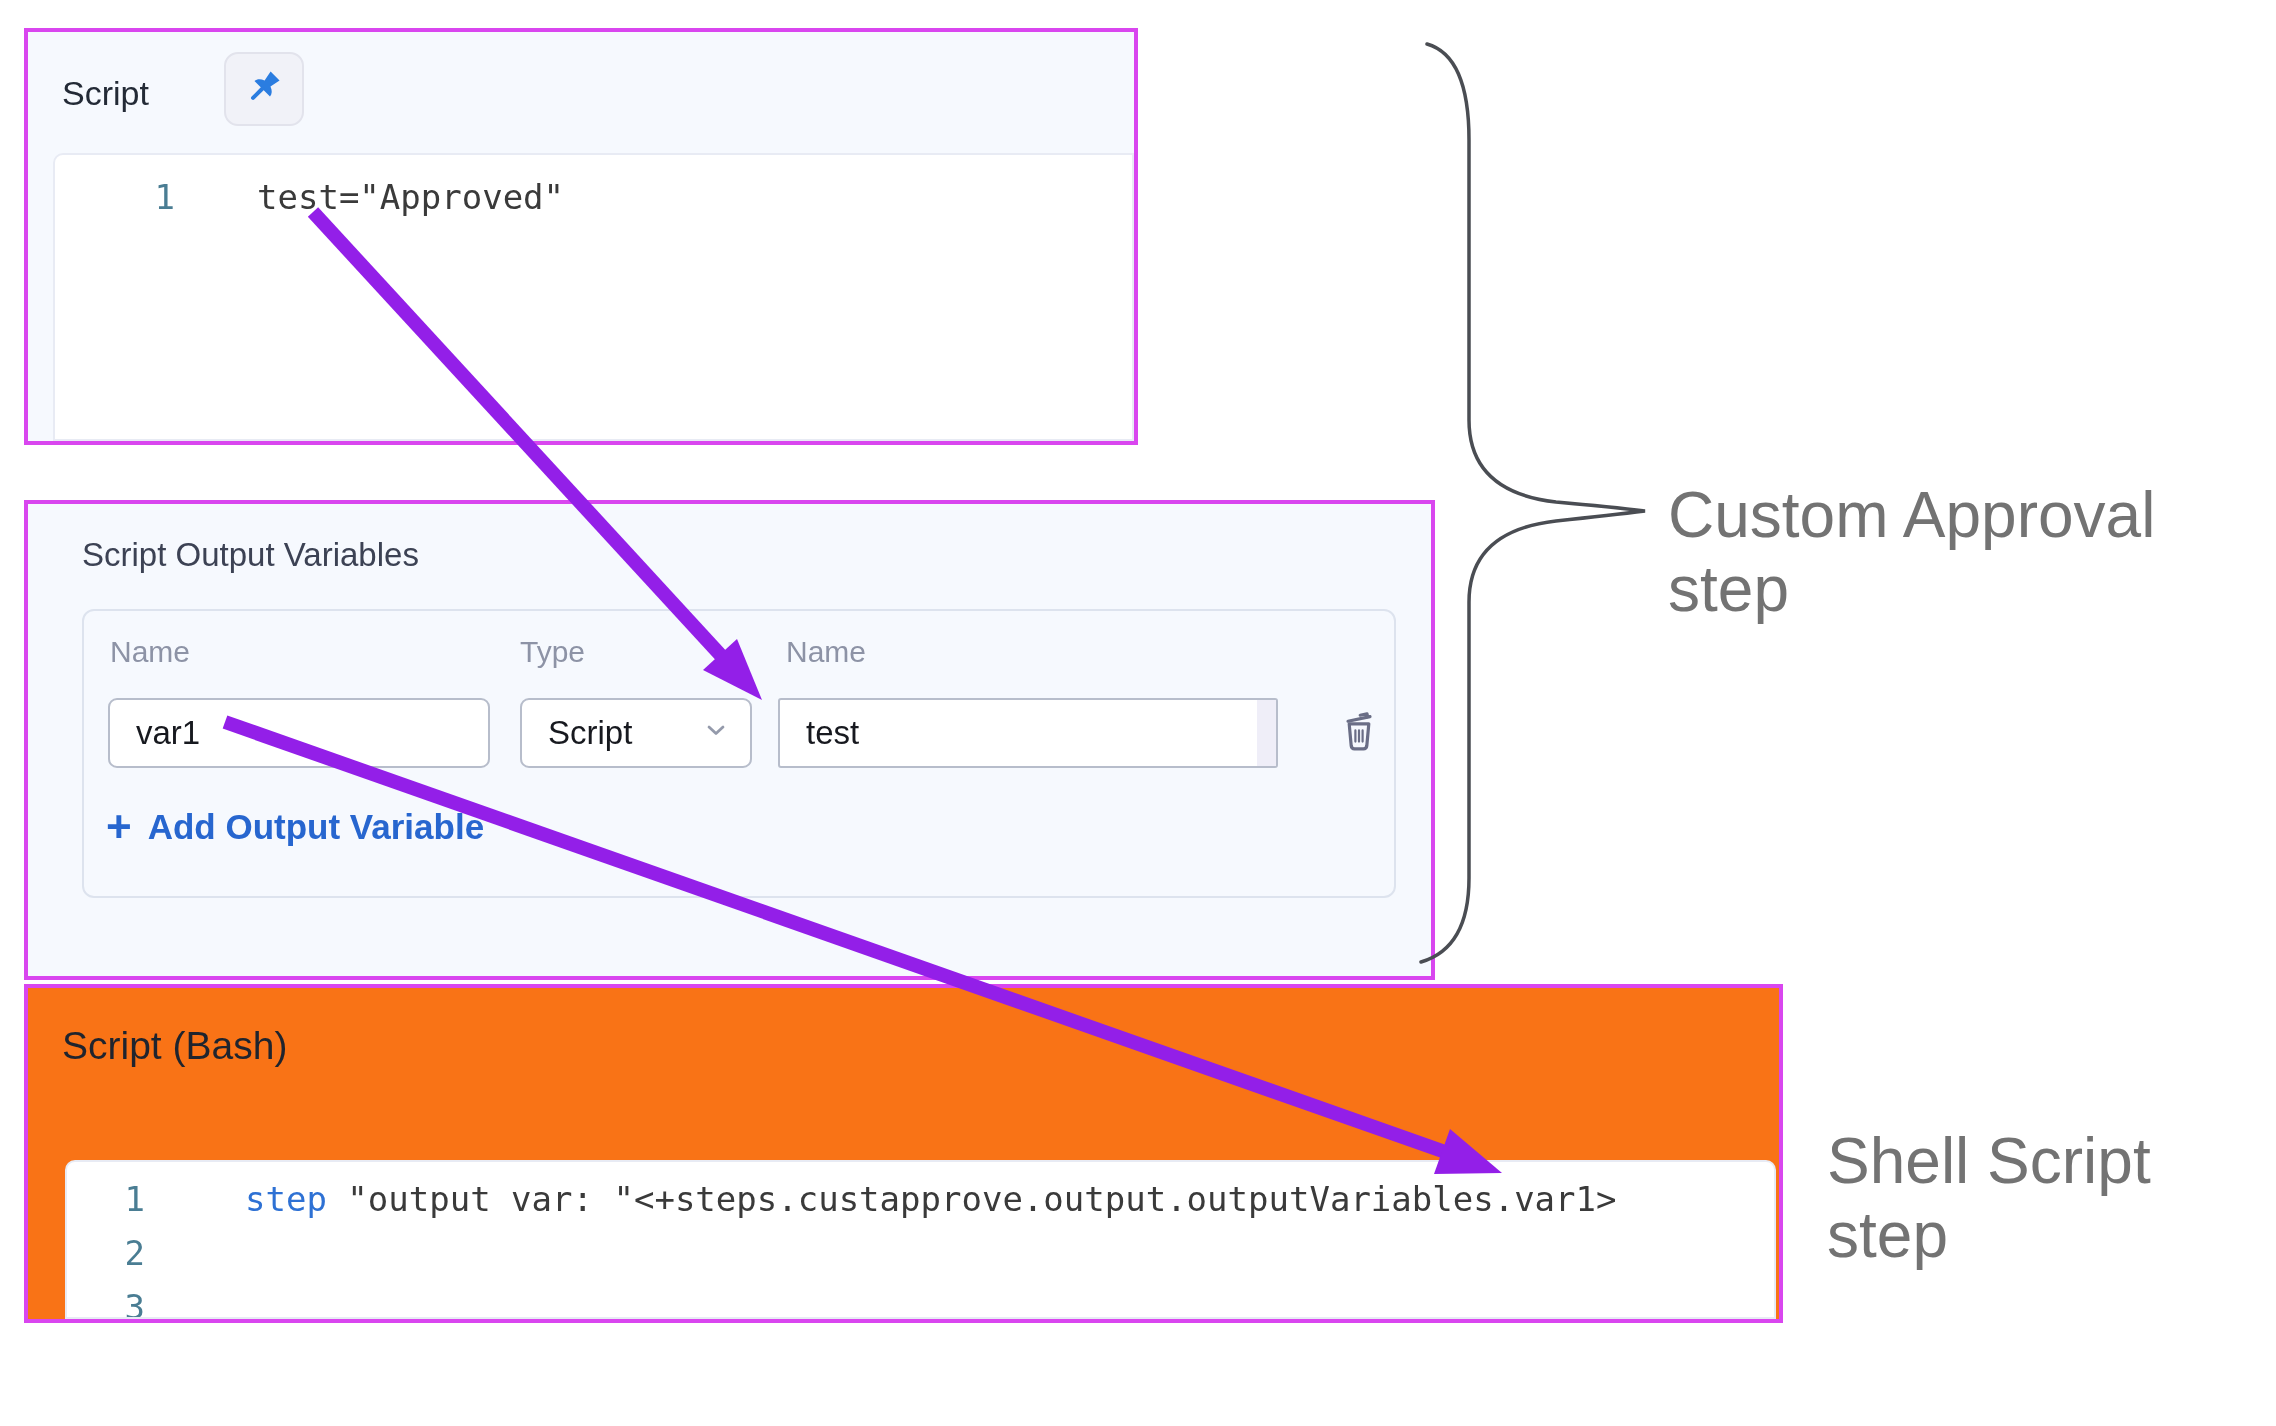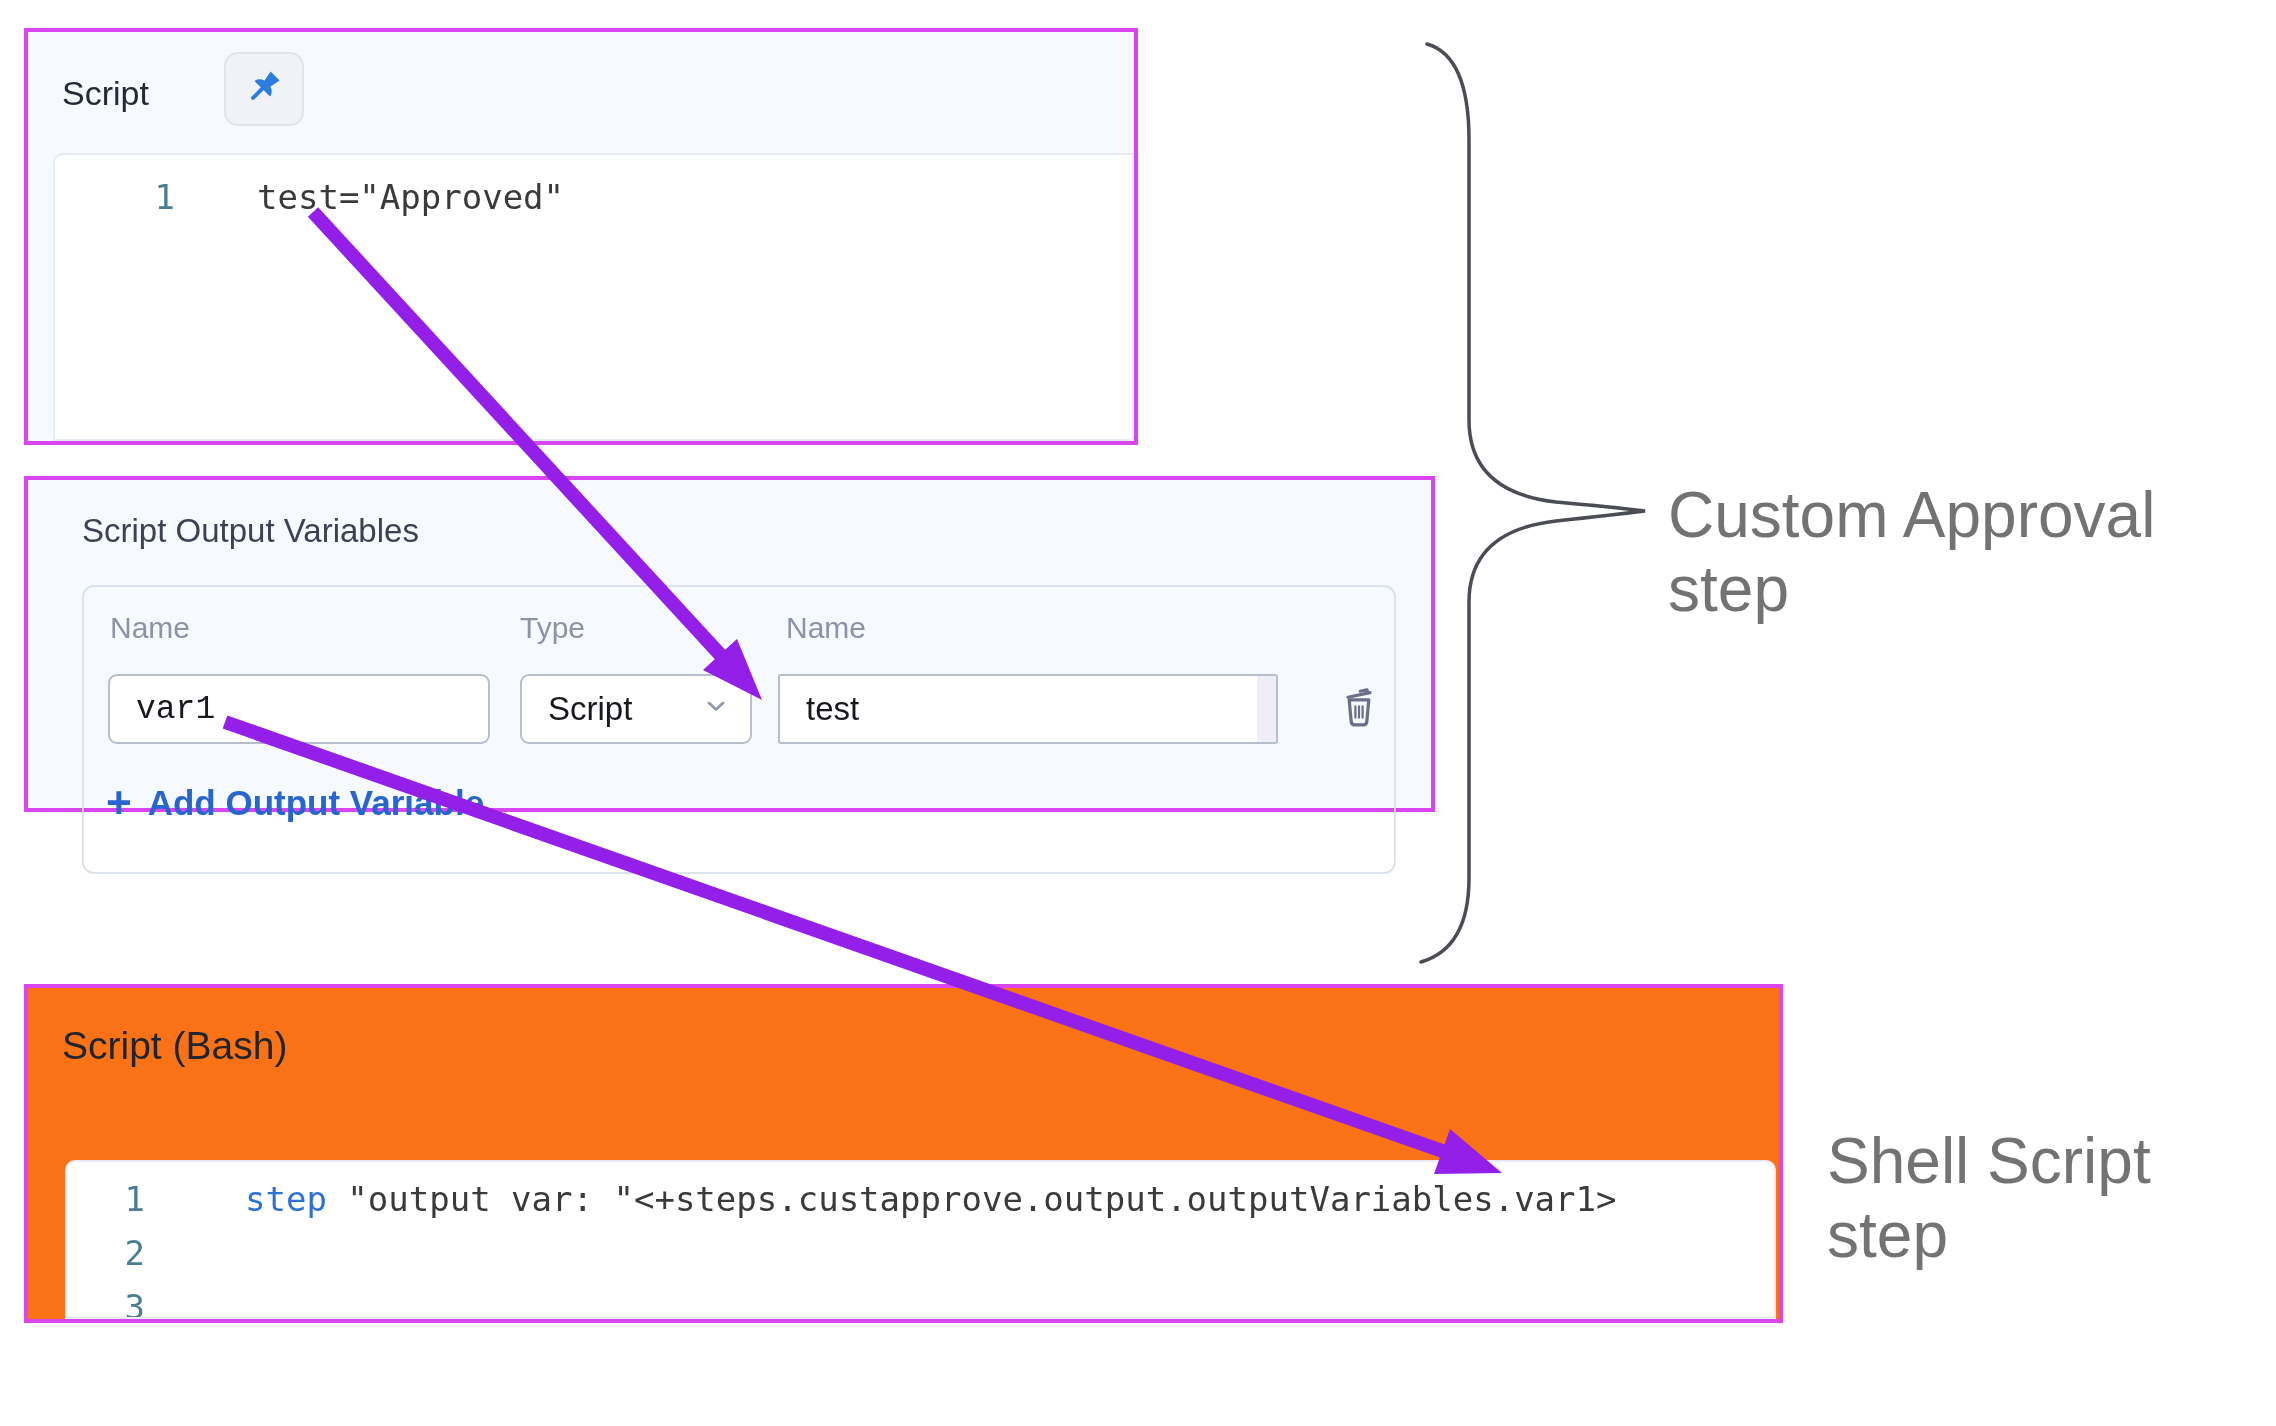--- a/index.html
+++ b/index.html
@@ -22,32 +22,32 @@
   .code-line { display:flex; align-items:center;
       font-family:"DejaVu Sans Mono", monospace; font-size:34px; }
   .gutter { color:#4a7d93; text-align:right; flex:0 0 auto; }
   .codetext { color:#3a3a3a; white-space:pre; }
   .kw { color:#2e71d4; white-space:pre; }
   #script-editor .code-line { height:48px; margin-top:18px; }
   #script-editor .gutter { width:120px; }
   #script-editor .codetext { margin-left:82px; }
 
   
-  #vars-panel { left:24px; top:476px; width:1411px; height:336px; }
+  #vars-panel { left:24px; top:500px; width:1411px; height:480px; }
   #vars-panel .panel-title { position:absolute; left:54px; top:32px; font-size:33px;
       font-weight:500; color:#3c4254; }
   #vars-inner { position:absolute; left:54px; top:105px; width:1314px; height:289px;
       border:2px solid #dde3ee; border-radius:12px; }
   .col-label { position:absolute; top:24px; font-size:30px; color:#8d93a6; }
   #label-name  { left:26px; }
   #label-type  { left:436px; }
   #label-value { left:702px; }
   .fld { position:absolute; top:87px; height:70px; background:#ffffff;
       border:2px solid #b7bdcb; border-radius:9px; font-size:33px; color:#17191f; }
-  input.fld { padding:4px 26px; font-family:Liberation Mono, monospace; outline:none; }
+  input.fld { padding:4px 26px; font-family:Liberation Sans, sans-serif; outline:none; }
   #name-input { left:24px; width:382px; }
   #type-select { left:436px; width:232px; display:flex; align-items:center;
       justify-content:space-between; padding:0 20px 0 26px; cursor:pointer; }
   #value-group { position:absolute; left:694px; top:87px; width:500px; height:70px;
       border:2px solid #b7bdcb; border-radius:3px; background:#ffffff;
       display:flex; overflow:hidden; }
   #value-input { flex:1 1 auto; border:none; background:transparent; font-size:33px;
       color:#17191f; padding:0 26px; outline:none; font-family:"Liberation Sans", sans-serif; }
   #value-pin { flex:0 0 70px; background:#efeef8; display:flex; align-items:center;
       justify-content:center; cursor:pointer; }

